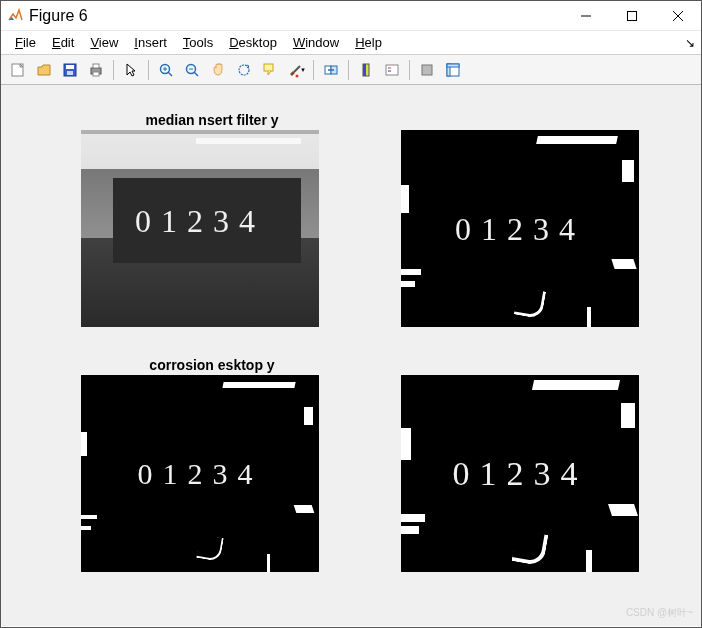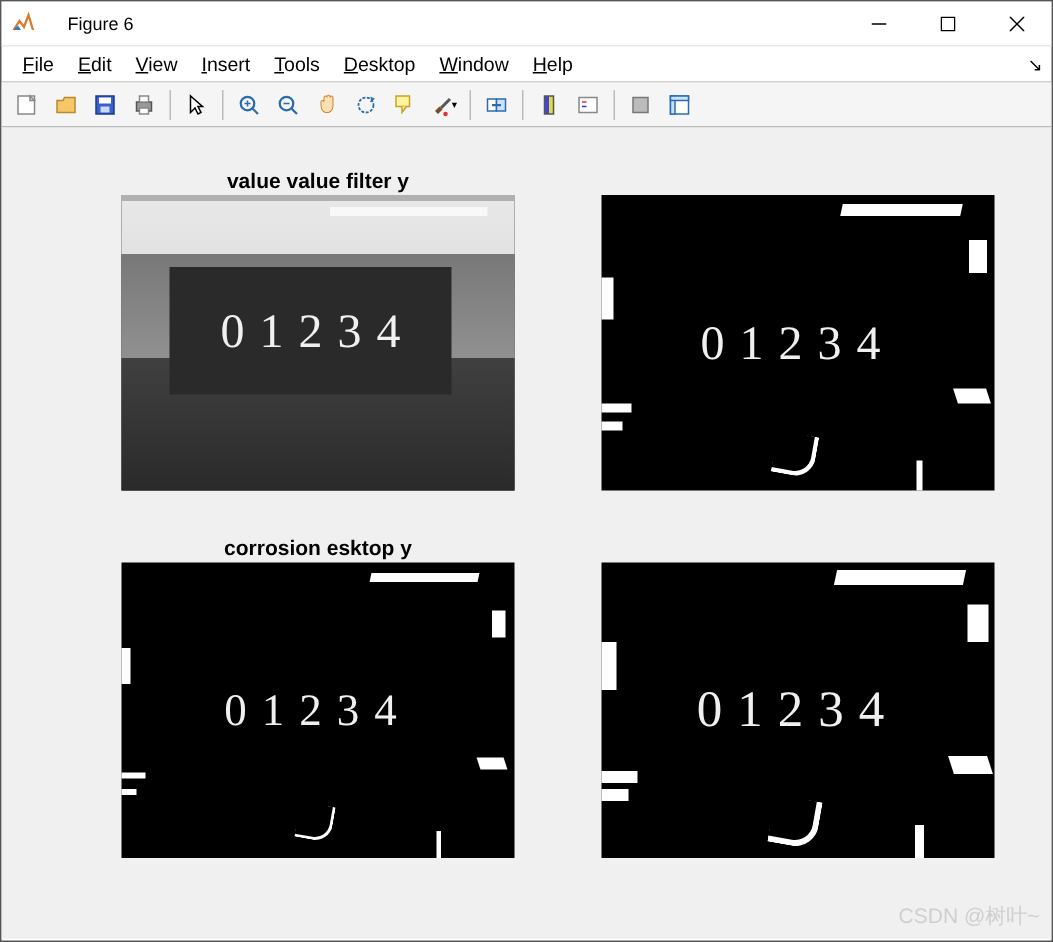--- a/index.html
+++ b/index.html
@@ -11,21 +11,21 @@
     border: 1px solid #555;
   }
   
   .titlebar {
     height: 30px; background: #fff;
     display: flex; align-items: center;
     padding-left: 6px;
     border-bottom: 1px solid #e8e8e8;
   }
   .app-icon { width: 16px; height: 16px; margin-right: 6px; }
-  .title-text { font-size: 12px; color: #000; flex: 1; margin-left: 16px; }
+  .title-text { font-size: 16px; color: #000; flex: 1; }
   .win-btn {
     width: 46px; height: 30px;
     display: flex; align-items: center; justify-content: center;
     font-size: 10px; color: #000;
   }
   .win-btn svg { width: 10px; height: 10px; }
   
   .menubar {
     height: 24px; display: flex; align-items: center;
     padding: 0 6px; font-size: 13px;
@@ -53,21 +53,21 @@
     margin: 0 4px;
   }
   
   .canvas {
     position: relative;
     width: 700px; height: 541px;
     background: #f0f0f0;
   }
   .sub {
     position: absolute;
-    width: 262px; height: 197px;
+    width: 238px; height: 197px;
     background: #000;
   }
   .sub-title {
     position: absolute; width: 262px;
     text-align: center; font-size: 14px; font-weight: bold;
     top: -20px; color: #000;
   }
   .sub.tl { left: 80px; top: 45px; }
   .sub.tr { left: 400px; top: 45px; }
   .sub.bl { left: 80px; top: 290px; }
@@ -97,21 +97,21 @@
     transform: translate(-50%, -50%);
     color: #f0f0f0; font-family: "Times New Roman", serif;
     font-size: 32px; letter-spacing: 10px; white-space: nowrap;
   }
   .gray-scene .digits { top: 46%; }
   
   .blob { position: absolute; background: #fff; }
   .curve { position: absolute; border: 3px solid #fff; border-top: none; border-left: none; border-radius: 0 0 50% 0; }
   .watermark {
     position: absolute; right: 8px; bottom: 6px;
-    font-size: 14px; color: rgba(180,180,180,0.55);
+    font-size: 10px; color: rgba(180,180,180,0.55);
     font-family: Arial, sans-serif;
   }
 </style>
 </head>
 <body>
 
 <div class="titlebar">
   <span class="app-icon">
     <svg viewBox="0 0 16 16">
         <path d="M2 12 L6 6 L9 10 L12 2 L15 12" fill="none" stroke="#d97b28" stroke-width="1.5"></path>
@@ -255,21 +255,21 @@
       <svg width="16" height="16">
         <rect x="2" y="2" width="12" height="12" fill="#fff" stroke="#2b6cb0"></rect>
         <rect x="2" y="2" width="3" height="12" fill="#c9e3ff" stroke="#2b6cb0"></rect>
         <rect x="2" y="2" width="12" height="3" fill="#c9e3ff" stroke="#2b6cb0"></rect>
       </svg>
     </div>
 </div>
 
 <div class="canvas">
 
-  <div class="sub-title tl">value value filter y</div>
+  <div class="sub-title tl">median nsert filter y</div>
   <div class="sub tl">
     <div class="gray-scene">
       <div class="ceiling-trim"></div>
       <div class="ceiling-light"></div>
       <div class="plaque"></div>
       <div class="digits">01234</div>
     </div>
   </div>
 
   <div class="sub tr">

